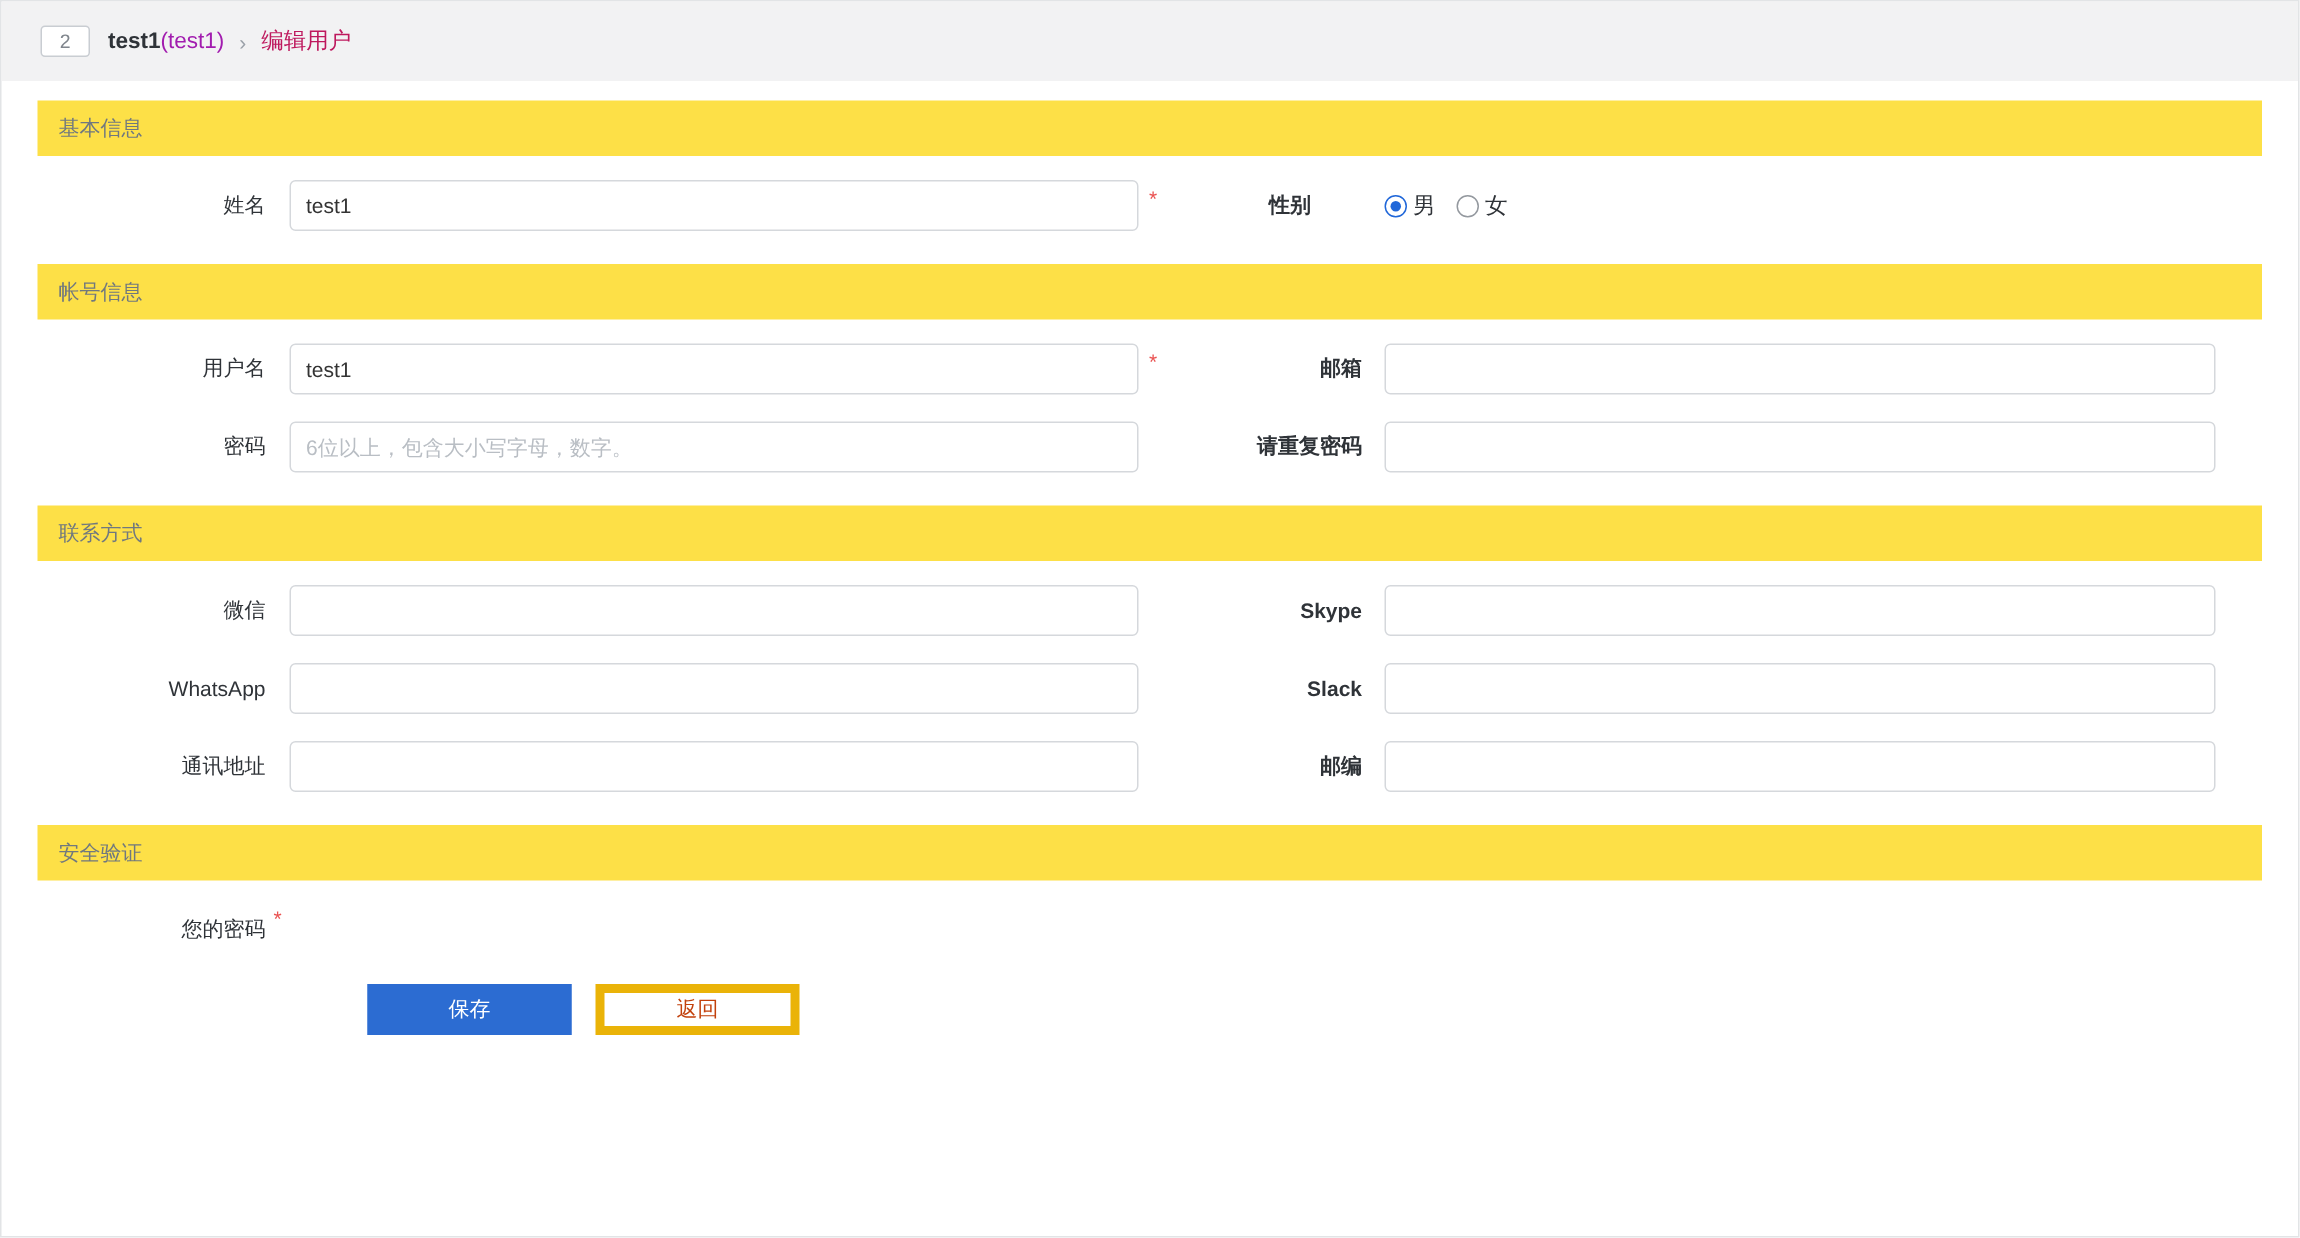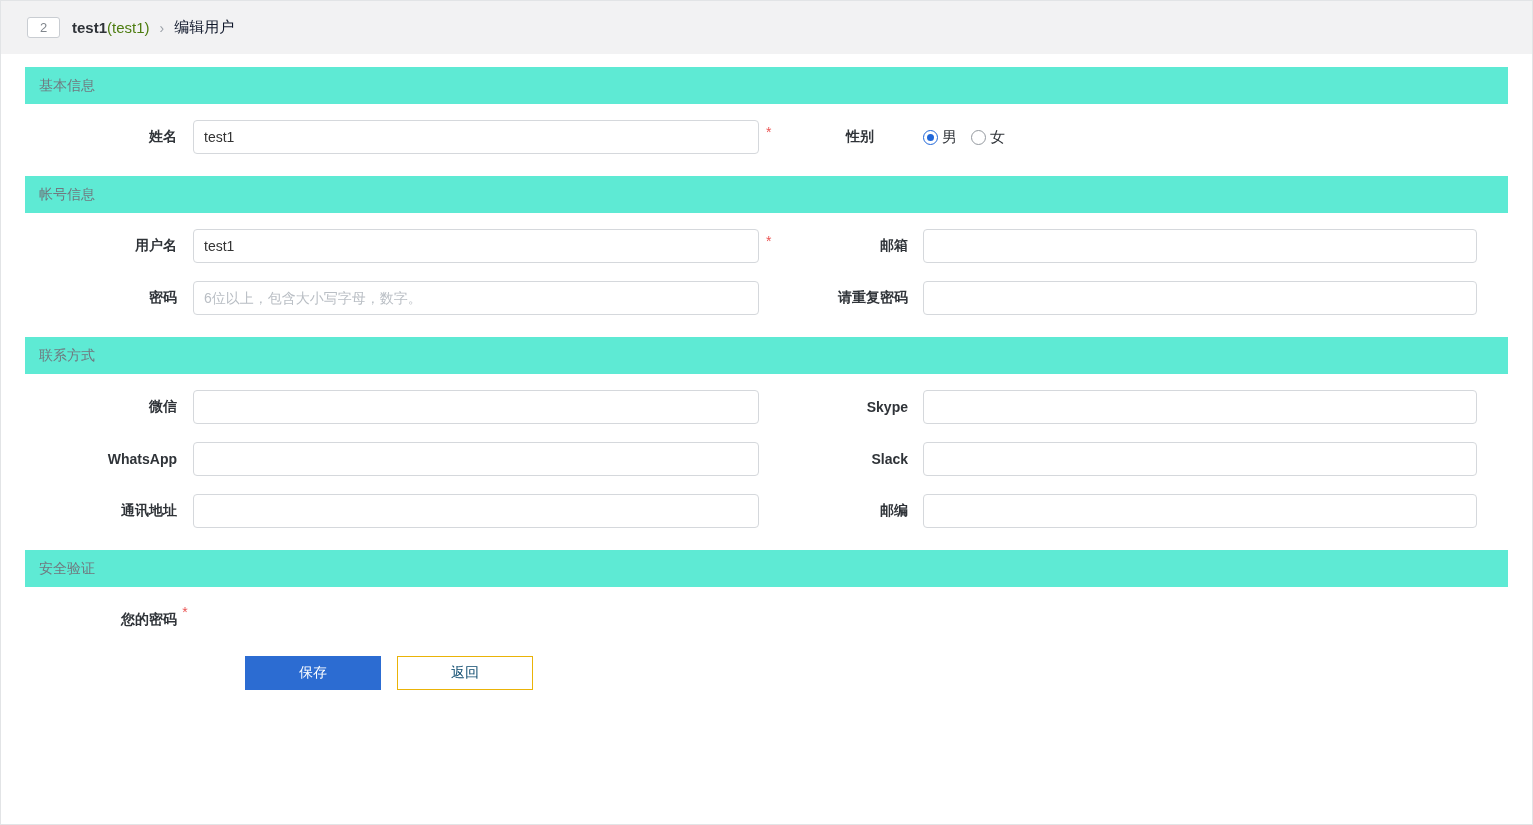--- a/index.html
+++ b/index.html
@@ -27,48 +27,48 @@
     width: 33px;
     height: 21px;
     background: #fff;
     border: 1px solid #c9cdd2;
     border-radius: 3px;
     color: #80868d;
     font-size: 13px;
     margin-right: 12px;
   }
   .bc-user { font-weight: 700; color: #2f3338; }
-  .bc-account { color: #4d7c0f; }
+  .bc-account { color: #a21caf; }
   .bc-sep { color: #9ba1a8; margin: 0 10px; font-size: 14px; }
-  .bc-page { color: #0f172a; }
+  .bc-page { color: #be185d; }
   
   .content { padding: 0 24px; }
   .section-bar {
     height: 37px;
-    background: #5eead4;
+    background: #fde047;
     display: flex;
     align-items: center;
     padding-left: 14px;
     font-size: 14px;
     color: #70787f;
     margin-top: 22px;
     margin-bottom: 16px;
   }
   .section-bar.first { margin-top: 13px; }
   .row {
     display: flex;
     align-items: center;
     height: 34px;
     margin-bottom: 18px;
   }
   .lbl {
     width: 152px;
     text-align: right;
     font-size: 14px;
-    font-weight: 700;
+    font-weight: 400;
     color: #2f3338;
     flex: none;
   }
   .gap { width: 16px; flex: none; }
   .star-mid {
     width: 16px;
     flex: none;
     color: #ea5352;
     font-size: 14px;
     text-align: center;
@@ -149,21 +149,21 @@
     width: 136px; height: 34px;
     border-radius: 0;
     font-size: 14px;
     display: flex;
     align-items: center;
     justify-content: center;
     cursor: pointer;
     font-family: "Liberation Sans", "DejaVu Sans", sans-serif;
   }
   .btn-save { background: #2c6cd2; color: #fff; border: 1px solid #2c6cd2; }
-  .btn-back { background: #fff; color: #0c4a6e; border: 1px solid #eab308; margin-left: 16px; }
+  .btn-back { background: #fff; color: #c2410c; border: 6px solid #eab308; margin-left: 16px; }
 </style>
 </head>
 <body>
 
 <div class="topbar">
   <span class="badge">2</span>
   <span class="bc-user">test1</span>
     <span class="bc-account">(test1)</span>
   <span class="bc-sep">›</span>
   <span class="bc-page">编辑用户</span>

